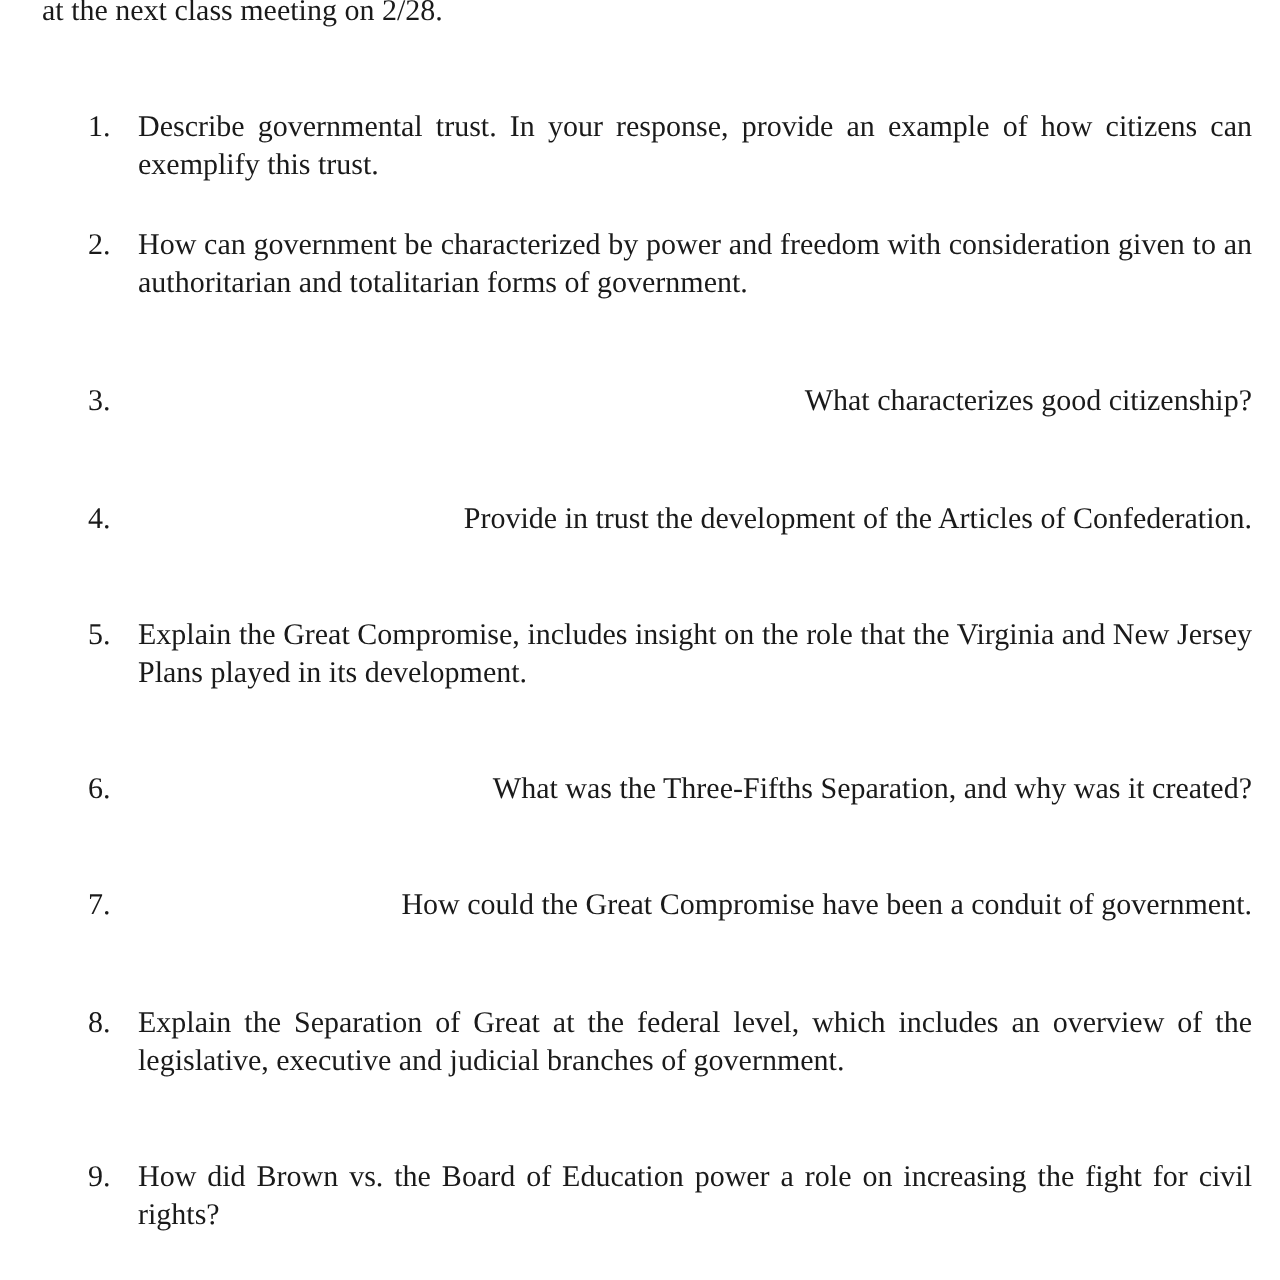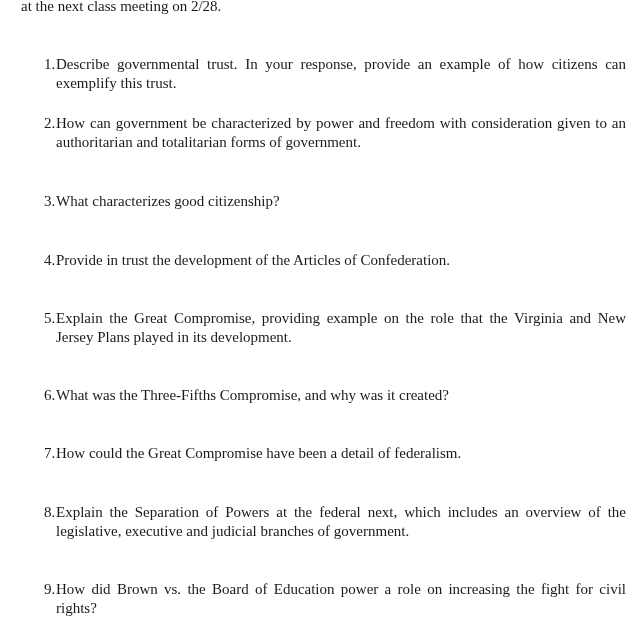--- a/index.html
+++ b/index.html
@@ -28,25 +28,25 @@
       left: 44px;
       right: 14px;
     }
     .q .num {
       position: absolute;
       left: 0;
       top: 0;
       width: 20px;
     }
     .q .txt {
-      margin-left: 12px;
+      margin-left: 25px;
       text-align: justify;
     }
     .q .txt.last {
-      text-align: left;
+      text-align: right;
     }
   </style>
 </head>
 <body>
 
 <div>
   <div class="intro">at the next class meeting on 2/28.</div>
 
   <div class="q" style="top:55px;">
     <span class="num">1.</span>
@@ -63,35 +63,35 @@
     <div class="txt last">What characterizes good citizenship?</div>
   </div>
 
   <div class="q" style="top:251px;">
     <span class="num">4.</span>
     <div class="txt last">Provide in trust the development of the Articles of Confederation.</div>
   </div>
 
   <div class="q" style="top:309px;">
     <span class="num">5.</span>
-    <div class="txt">Explain the Great Compromise, providing example on the role that the Virginia and New Jersey Plans played in its development.</div>
+    <div class="txt">Explain the Great Compromise, includes insight on the role that the Virginia and New Jersey Plans played in its development.</div>
   </div>
 
   <div class="q" style="top:386px;">
     <span class="num">6.</span>
-    <div class="txt last">What was the Three-Fifths Compromise, and why was it created?</div>
+    <div class="txt last">What was the Three-Fifths Separation, and why was it created?</div>
   </div>
 
   <div class="q" style="top:444px;">
     <span class="num">7.</span>
-    <div class="txt last">How could the Great Compromise have been a detail of federalism.</div>
+    <div class="txt last">How could the Great Compromise have been a conduit of government.</div>
   </div>
 
   <div class="q" style="top:503px;">
     <span class="num">8.</span>
-    <div class="txt">Explain the Separation of Powers at the federal next, which includes an overview of the legislative, executive and judicial branches of government.</div>
+    <div class="txt">Explain the Separation of Great at the federal level, which includes an overview of the legislative, executive and judicial branches of government.</div>
   </div>
 
   <div class="q" style="top:580px;">
     <span class="num">9.</span>
     <div class="txt">How did Brown vs. the Board of Education power a role on increasing the fight for civil rights?</div>
   </div>
 </div>
 
 </body></html>

